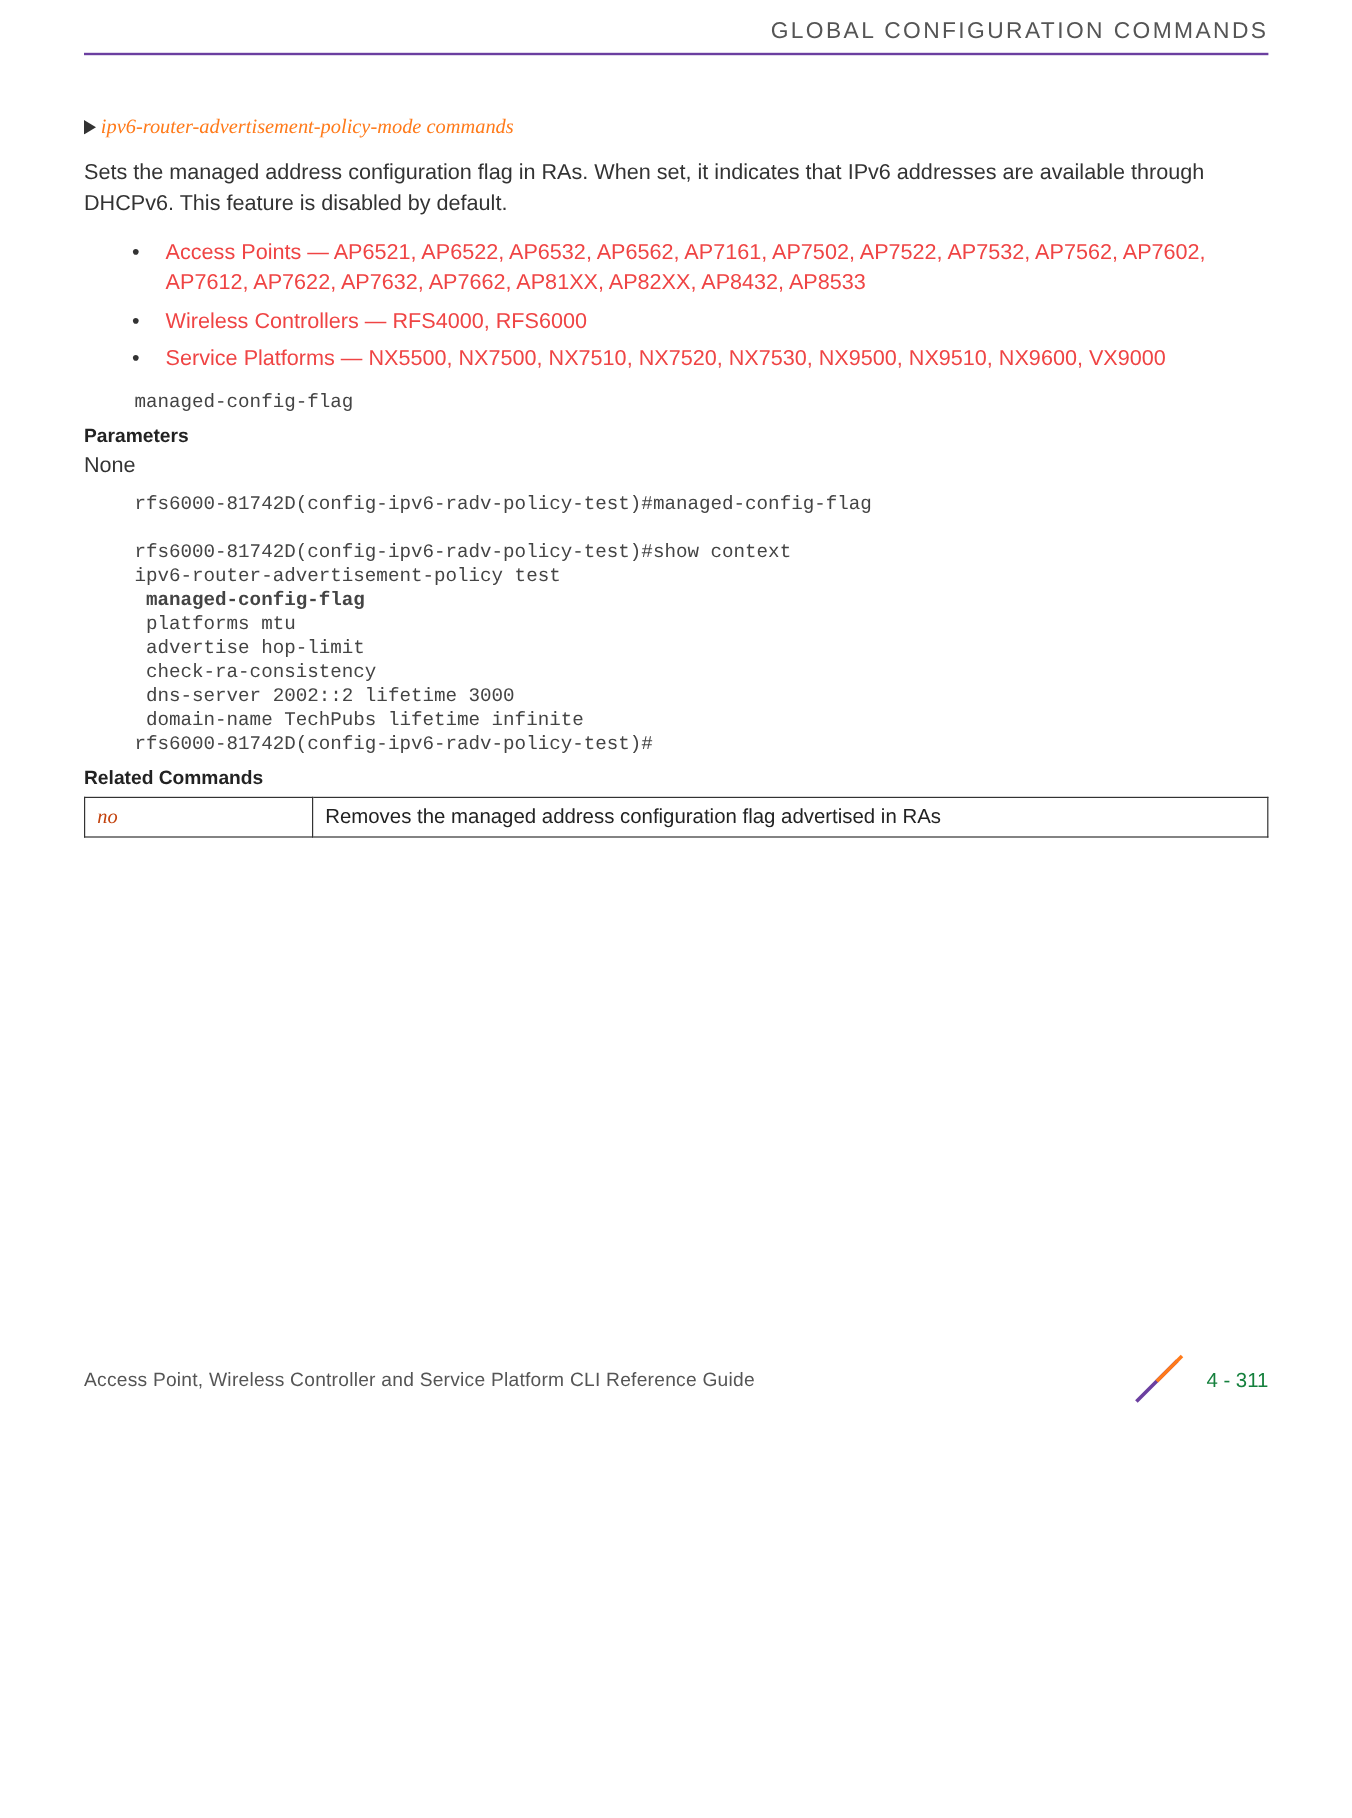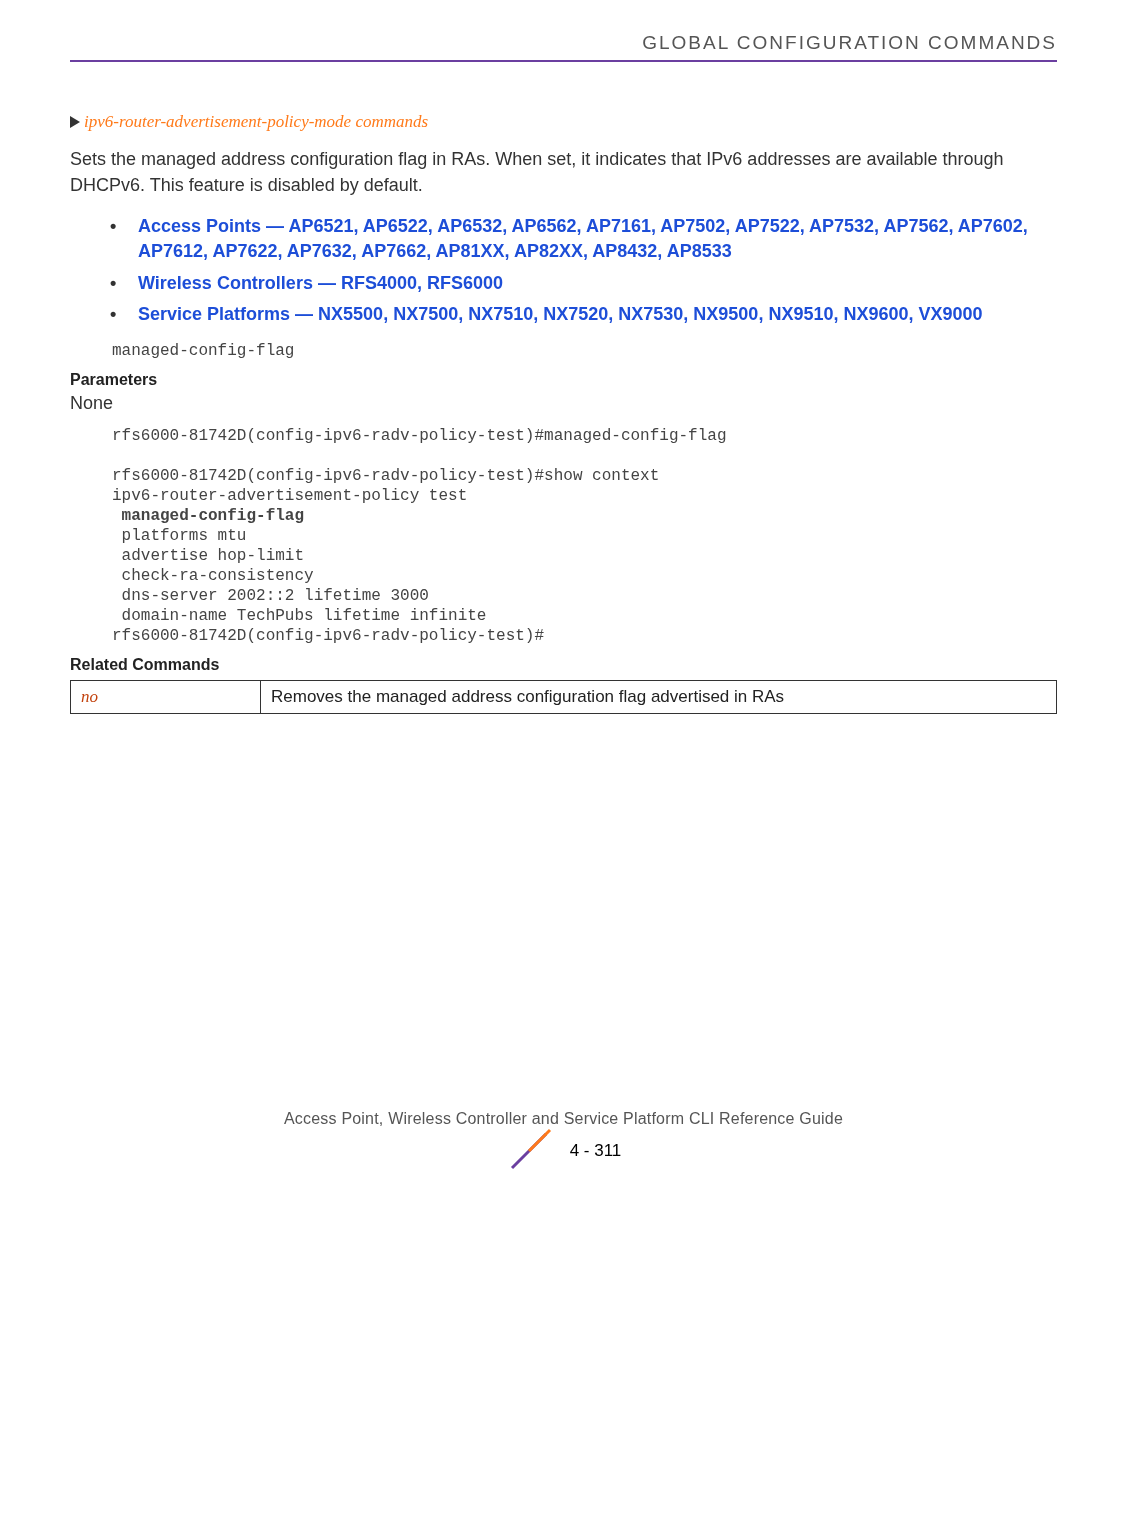--- a/index.html
+++ b/index.html
@@ -1,40 +1,40 @@
 <!DOCTYPE html>
 <html><head>
 <meta charset="utf-8">
 <style>
   * { margin: 0; padding: 0; box-sizing: border-box; }
   html, body { width: 1127px; height: 1515px; background: #fff; font-family: Arial, Helvetica, sans-serif; color: #222; }
-  .page { position: relative; width: 1127px; height: 1202px; padding: 16px 70px 0 70px; }
+  .page { position: relative; width: 1127px; height: 1202px; padding: 0 70px 0 70px; }
   .header { text-align: right; padding-top: 16px; padding-right: 0; }
   .header-text { font-size: 19px; letter-spacing: 2px; font-weight: 300; color: #555; font-family: Arial, sans-serif; }
   .rule { height: 2px; background: #6b3fa0; margin-top: 6px; margin-bottom: 50px; }
   .section-number-title { font-size: 18px; font-weight: 700; letter-spacing: 0.2px; font-family: Arial, sans-serif; }
   .breadcrumb { margin-top: 6px; margin-bottom: 14px; display: flex; align-items: center; gap: 4px; text-align: center; }
   .breadcrumb-arrow svg { display: block; }
   .breadcrumb-text { color: #ff7a1a; font-style: italic; font-size: 17px; font-family: Georgia, 'Times New Roman', serif; }
   .body-text { font-size: 18px; color: #333; line-height: 1.45; margin-bottom: 16px; font-family: Arial, sans-serif; }
   .supported-heading { font-size: 16px; font-weight: 700; margin-bottom: 6px; }
   ul.platforms { list-style: none; padding-left: 40px; margin-bottom: 14px; }
-  ul.platforms li { position: relative; padding-left: 28px; font-size: 18px; color: #1d4ed8; line-height: 1.4; margin-bottom: 6px; font-weight: bold; }
+  ul.platforms li { position: relative; padding-left: 28px; font-size: 18px; color: #ef4444; line-height: 1.4; margin-bottom: 6px; }
   ul.platforms li::before { content: "•"; position: absolute; left: 0; top: 0; color: #333; }
   .sub-heading { font-size: 16px; font-weight: 700; margin-top: 6px; margin-bottom: 4px; }
   .code-block { font-family: "Courier New", Courier, monospace; font-size: 16px; color: #444; white-space: pre; padding-left: 42px; line-height: 1.25; margin-bottom: 10px; }
   .params-none { font-size: 18px; color: #333; margin-bottom: 12px; }
   .code-bold { font-weight: 700; }
   .related-table { width: 100%; border-collapse: collapse; margin-top: 6px; }
   .related-table td { border: 1px solid #333; padding: 6px 10px; font-size: 17px; vertical-align: top; }
   .related-table td.cmd { width: 190px; color: #c2410c; font-style: italic; font-family: Georgia, 'Times New Roman', serif; }
-  .footer { position: absolute; bottom: 28px; left: 70px; right: 70px; display: flex; align-items: center; justify-content: space-between; flex-direction: column; }
+  .footer { position: absolute; bottom: 28px; left: 70px; right: 70px; display: flex; align-items: center; justify-content: space-between; }
   .footer-text { font-size: 16px; color: #555; letter-spacing: 0.2px; }
   .footer-right { display: flex; align-items: center; gap: 18px; }
-  .footer-page { font-size: 17px; color: #000000; }
+  .footer-page { font-size: 17px; color: #15803d; }
   .slash-icon svg { display: block; }
 </style>
 </head>
 <body>
 
 <div class="page">
 
   <div class="header">
     <span class="header-text">GLOBAL CONFIGURATION COMMANDS</span>
   </div>

